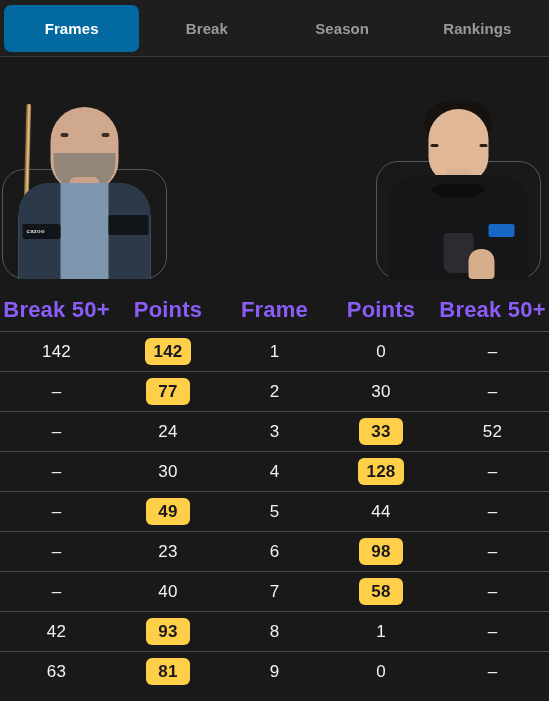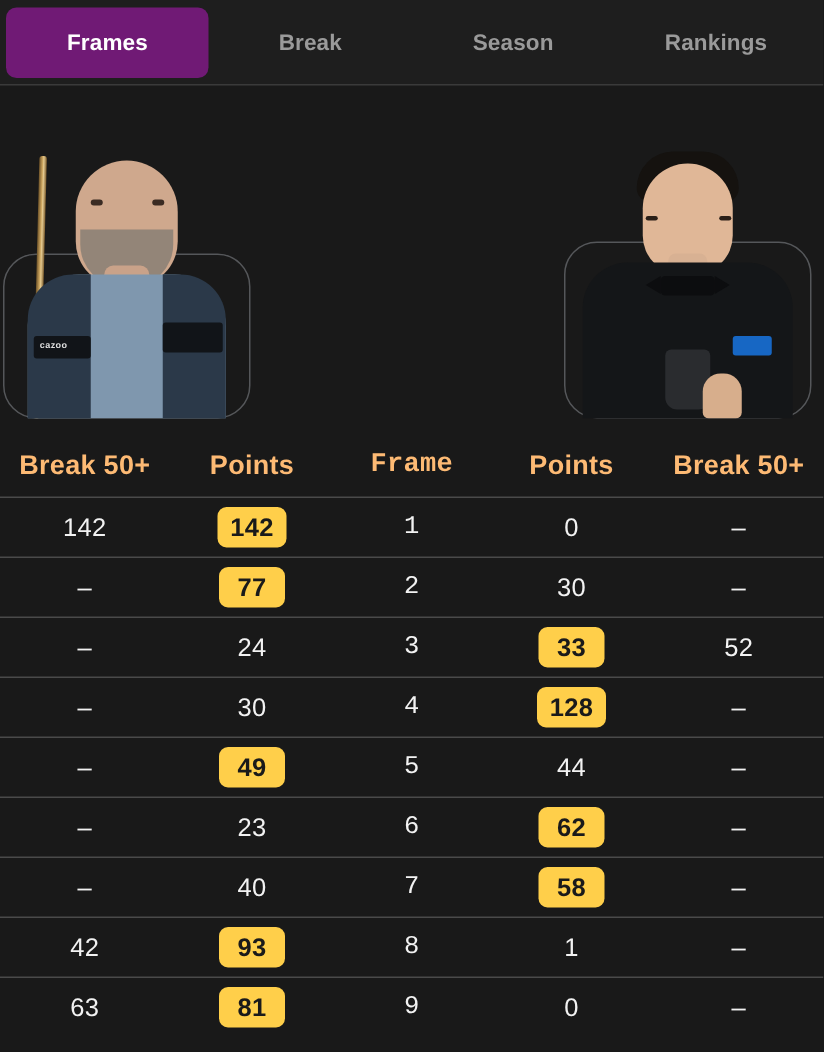--- a/index.html
+++ b/index.html
@@ -31,21 +31,21 @@
     justify-content: center;
     font-size: 15px;
     font-weight: bold;
     color: #9a9a9a;
     border-radius: 7px;
     letter-spacing: .1px;
     cursor: pointer;
     user-select: none;
   }
   .tab.active {
-    background: #701a75;
+    background: #0369a1;
     color: #ffffff;
   }
 
   
   .players {
     position: relative;
     height: 222px;
     display: flex;
     justify-content: space-between;
     align-items: flex-end;
@@ -188,27 +188,27 @@
   }
   .cell {
     display: flex;
     align-items: center;
     justify-content: center;
     font-size: 17px;
     color: #f2f2f2;
     letter-spacing: .2px;
   }
   .row.header .cell {
-    font-size: 18px;
+    font-size: 22px;
     font-weight: bold;
-    color: #fdba74;
+    color: #8b5cf6;
   }
   .c-break-l { width: 113px; }
   .c-pts-l   { width: 110px; }
-  .c-frame   { width: 103px; font-family: Liberation Mono, monospace; }
+  .c-frame   { width: 103px; }
   .c-pts-r   { width: 110px; }
   .c-break-r { width: 113px; }
 
   .badge {
     display: inline-flex;
     align-items: center;
     justify-content: center;
     min-width: 44px;
     height: 27px;
     padding: 0 9px;
@@ -334,21 +334,21 @@
         </div>
         <div class="cell c-frame">5</div>
         <div class="cell c-pts-r">44</div>
         <div class="cell c-break-r">–</div>
       </div>
       <div class="row">
         <div class="cell c-break-l">–</div>
         <div class="cell c-pts-l">23</div>
         <div class="cell c-frame">6</div>
         <div class="cell c-pts-r">
-          <span class="badge">62</span>
+          <span class="badge">98</span>
         </div>
         <div class="cell c-break-r">–</div>
       </div>
       <div class="row">
         <div class="cell c-break-l">–</div>
         <div class="cell c-pts-l">40</div>
         <div class="cell c-frame">7</div>
         <div class="cell c-pts-r">
           <span class="badge">58</span>
         </div>

